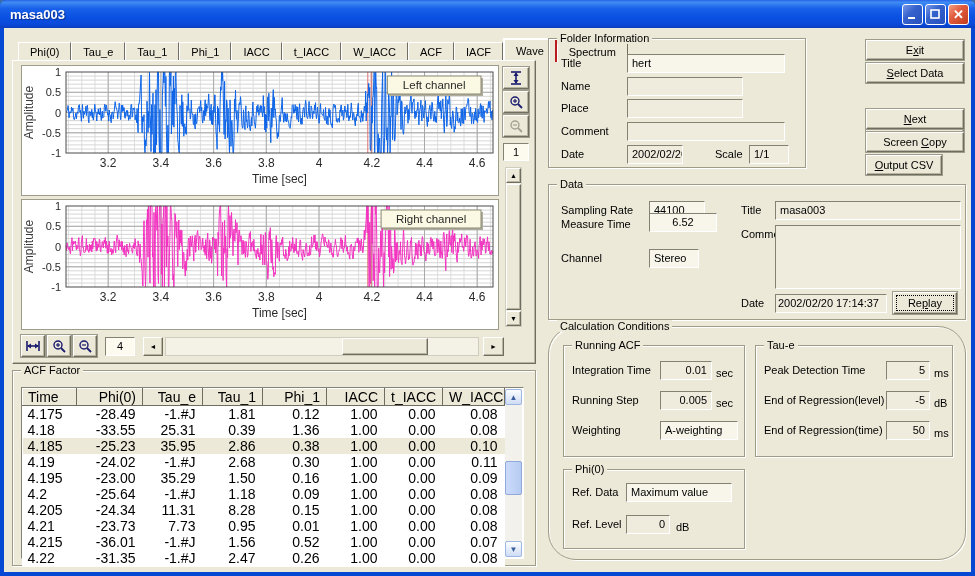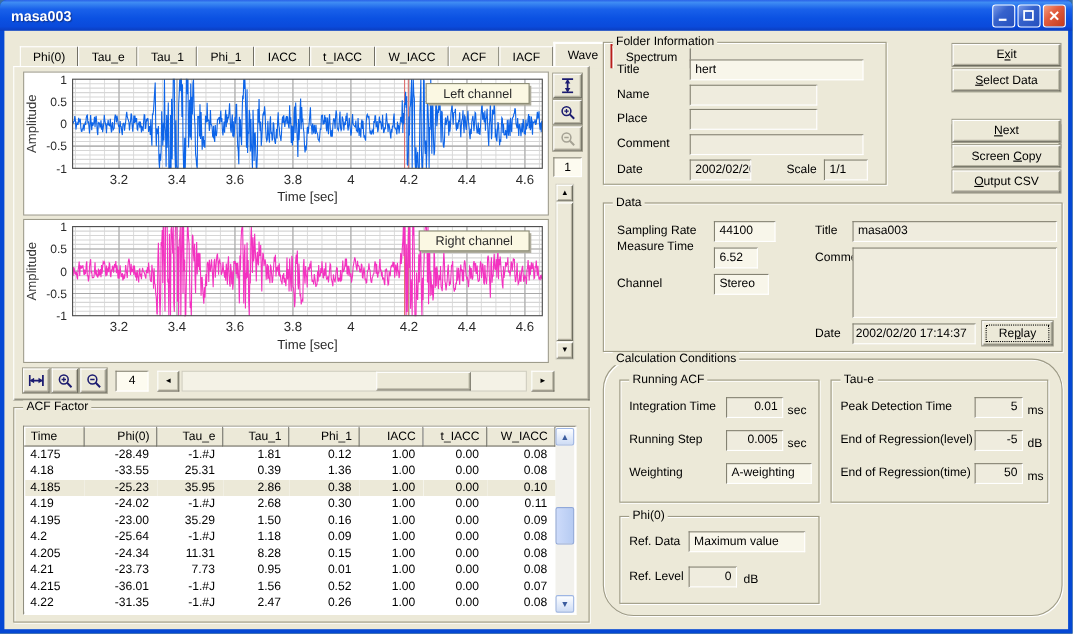--- a/index.html
+++ b/index.html
@@ -47,21 +47,21 @@
             border:1px solid #9E9C8B;}
   .toolbtn{width:24px;height:22px;display:flex;align-items:center;justify-content:center;}
   .pagebox{background:#FDFBF0;border:1px solid;border-color:#848272 #FFF #FFF #848272;
            text-align:center;padding-top:2px;}
   .scroll-track{background:#F4F2E6;border:1px solid #CFCDBE;}
   .scroll-thumb{background:#ECE9D8;border:1px solid;border-color:#FFF #6E6D60 #6E6D60 #FFF;box-shadow:inset -1px -1px 0 #B7B4A2;}
   .arrbtn{background:#ECE9D8;border:1px solid;border-color:#FFF #6E6D60 #6E6D60 #FFF;box-shadow:inset -1px -1px 0 #B7B4A2;
           display:flex;align-items:center;justify-content:center;font-size:7px;color:#000;}
 
   
-  table.acf{border-collapse:collapse;table-layout:fixed;width:482px;background:#FFF;font-size:11px;}
+  table.acf{border-collapse:collapse;table-layout:fixed;width:482px;background:#FFF;font-size:14px;}
   table.acf th{background:#ECE9D8;border:1px solid;border-color:#FFF #6E6D60 #6E6D60 #FFF;
       font-weight:normal;height:17px;padding:0 6px;text-align:right;overflow:hidden;}
   table.acf th:first-child{text-align:left;padding-left:5px;}
   table.acf td{height:15px;padding:0 7px;text-align:right;white-space:nowrap;overflow:hidden;}
   table.acf td:first-child{text-align:left;padding-left:5px;}
   table.acf tr.hl td{background:#ECE9D8;}
   .xparr{background:linear-gradient(180deg,#FDFEFF,#CEDCF5);border:1px solid #9EB6E4;border-radius:2px;
          color:#3B5C9E;display:flex;align-items:center;justify-content:center;font-size:8px;}
   .xpthumb{background:linear-gradient(90deg,#CDDBFA,#B6CBF2);border:1px solid #90A8DA;border-radius:2px;}
 
@@ -522,29 +522,29 @@
       <span class="lbl" style="left:166px;top:109px;">Scale</span>
       <div class="vbox" style="left:200px;top:106px;width:40px;">1/1</div>
     </div>
 
     <div id="actions">
         <button class="cbtn" style="left: 862px; top: 12px; width: 98px; height: 20px;">E<u>x</u>it</button>
         <button class="cbtn" style="left: 862px; top: 35px; width: 98px; height: 20px;"><u>S</u>elect Data</button>
         <button class="cbtn" style="left: 862px; top: 58px; width: 98px; height: 20px; margin-top: 28px;"><u>P</u>revious</button>
         <button class="cbtn" style="left: 862px; top: 81px; width: 98px; height: 20px;"><u>N</u>ext</button>
         <button class="cbtn" style="left: 862px; top: 104px; width: 98px; height: 20px;">Screen <u>C</u>opy</button>
-        <button class="cbtn" style="left: 862px; top: 127px; width: 98px; height: 20px;"><u>O</u>utput CSV</button>
+        <button class="cbtn" style="left: 862px; top: 127px; width: 76px; height: 20px;"><u>O</u>utput CSV</button>
       </div>
 
     <div class="gbox" style="left:544px;top:156px;width:418px;height:136px;">
       <span class="glab">Data</span>
       <span class="lbl" style="left:12px;top:19px;">Sampling Rate</span>
       <div class="vbox lite" style="left:100px;top:16px;width:56px;">44100</div>
       <span class="lbl" style="left:12px;top:33px;">Measure Time</span>
-      <div class="vbox lite" style="left:100px;top:40px;width:40px;">6.52</div>
+      <div class="vbox lite" style="left:100px;top:28px;width:68px;text-align:center;">6.52</div>
       <span class="lbl" style="left:12px;top:67px;">Channel</span>
       <div class="vbox lite" style="left:100px;top:64px;width:50px;">Stereo</div>
       <span class="lbl" style="left:192px;top:19px;">Title</span>
       <div class="vbox" style="left:226px;top:16px;width:186px;">masa003</div>
       <span class="lbl" style="left:192px;top:43px;">Comment</span>
       <div class="vbox" style="left:226px;top:40px;width:186px;height:64px;"></div>
       <span class="lbl" style="left:192px;top:112px;">Date</span>
       <div class="vbox" style="left:226px;top:109px;width:112px;padding:2px 2px;">2002/02/20 17:14:37</div>
       <button class="cbtn" style="left:344px;top:107px;width:64px;height:22px;outline:1px dotted #000;outline-offset:-4px;">Re<u>p</u>lay</button>
     </div>

